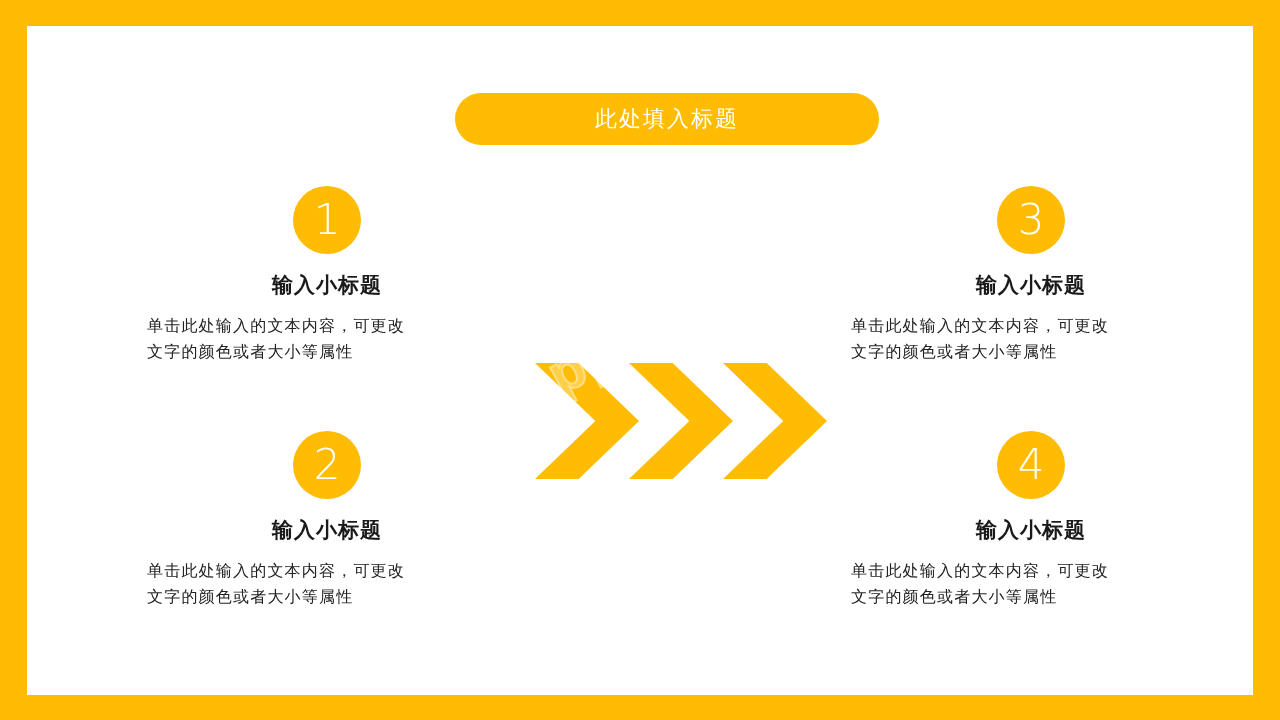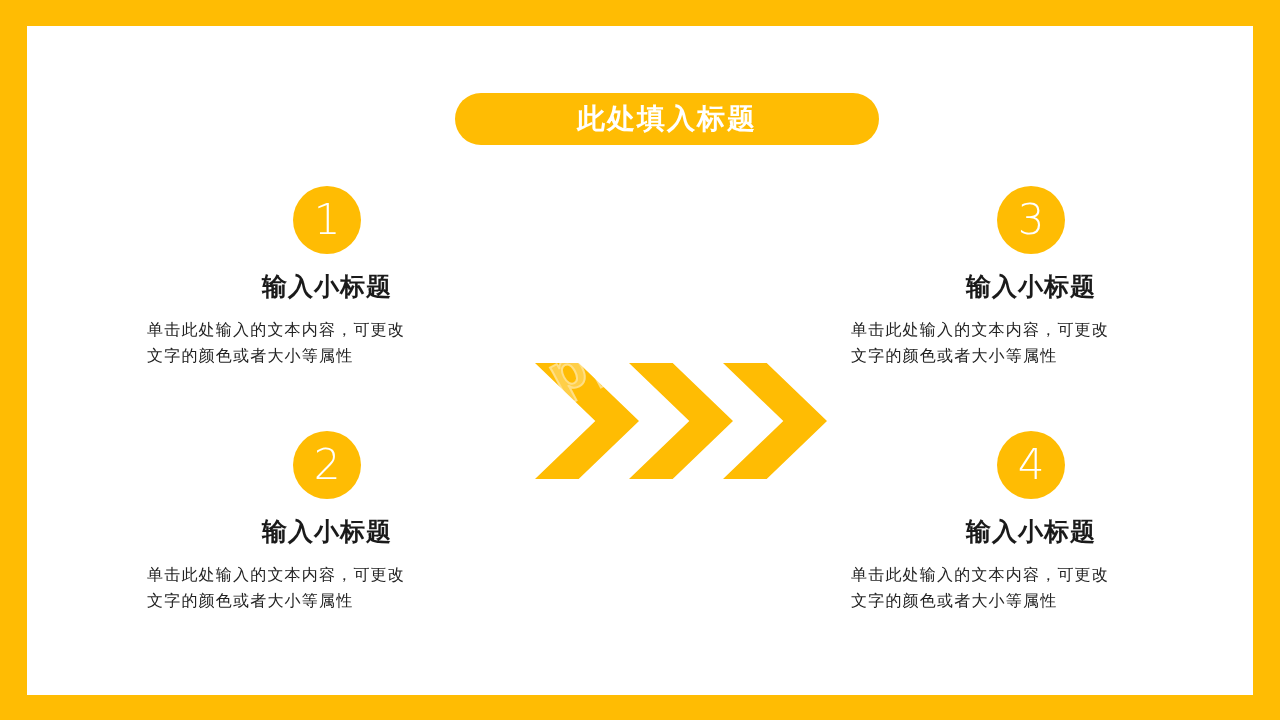--- a/index.html
+++ b/index.html
@@ -26,22 +26,22 @@
   .title-pill {
     position:absolute;
     left:428px; top:67px;
     width:424px; height:52px;
     background:#ffbc03;
     border-radius:26px;
     display:flex; align-items:center; justify-content:center;
   }
   .title-pill-text {
     color:#ffffff;
-    font-size:28px;
-    font-weight:bold;
+    font-size:22px;
+    font-weight:normal;
     letter-spacing:2px;
     line-height:1;
     white-space:nowrap;
   }
 
   
   .item {
     position:absolute;
     width:400px;
     display:flex;
@@ -63,21 +63,21 @@
   .badge-num {
     color:#ffffff;
     font-size:42px;
     font-weight:300;
     line-height:1;
     font-family:"DejaVu Sans","Liberation Sans",sans-serif;
   }
 
   .item-heading {
     margin-top:20px;
-    font-size:25px;
+    font-size:21px;
     font-weight:bold;
     color:#1a1a1a;
     letter-spacing:1px;
     line-height:1;
     white-space:nowrap;
   }
 
   .item-body {
     margin-top:18px;
     font-size:16px;

